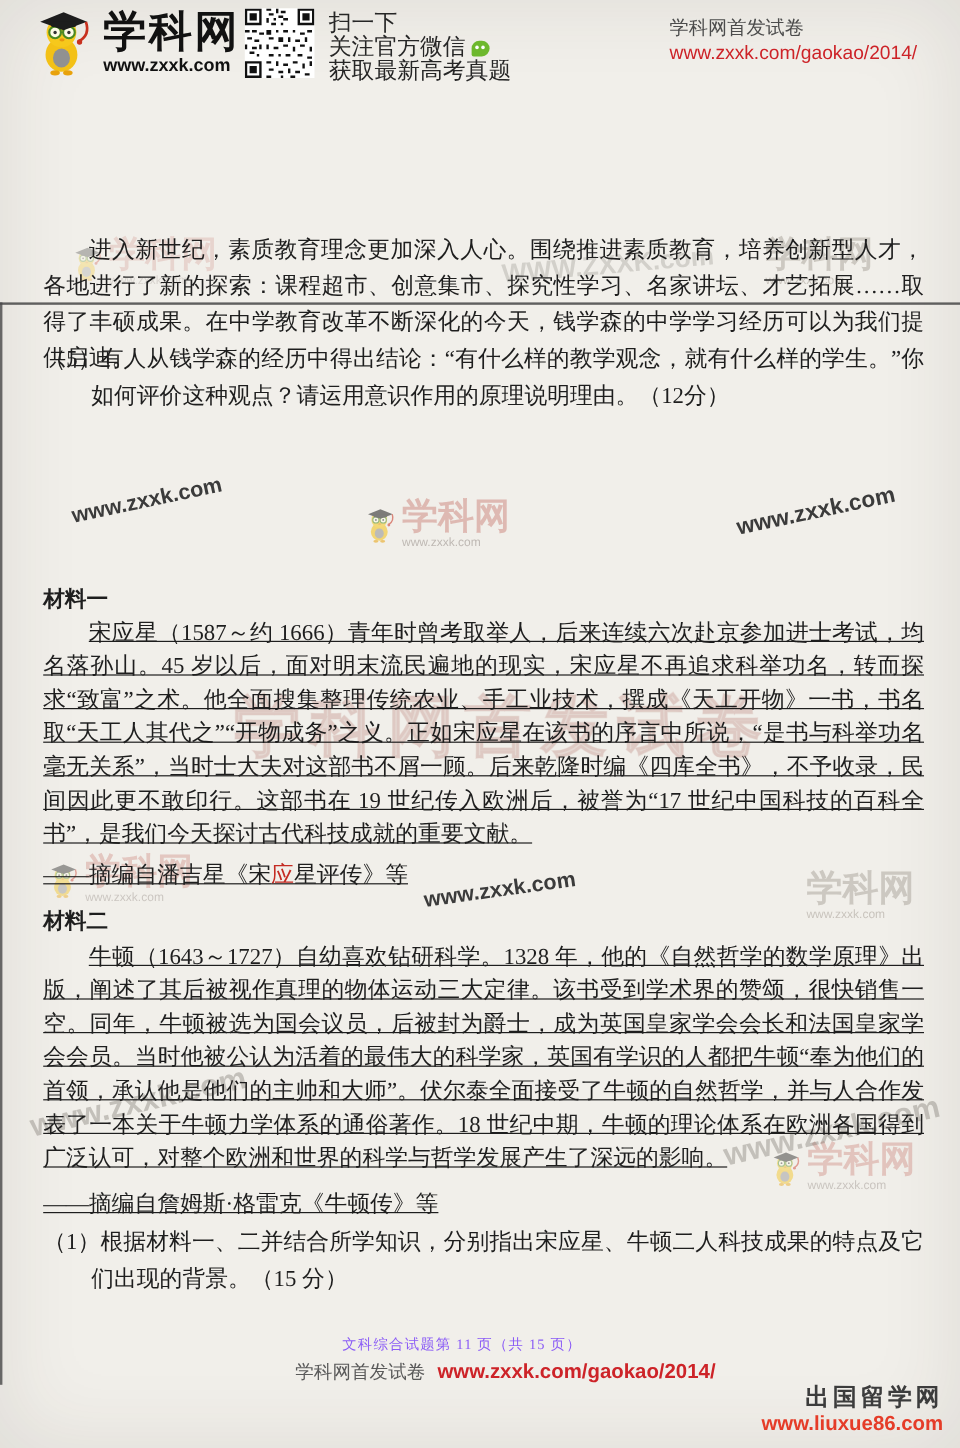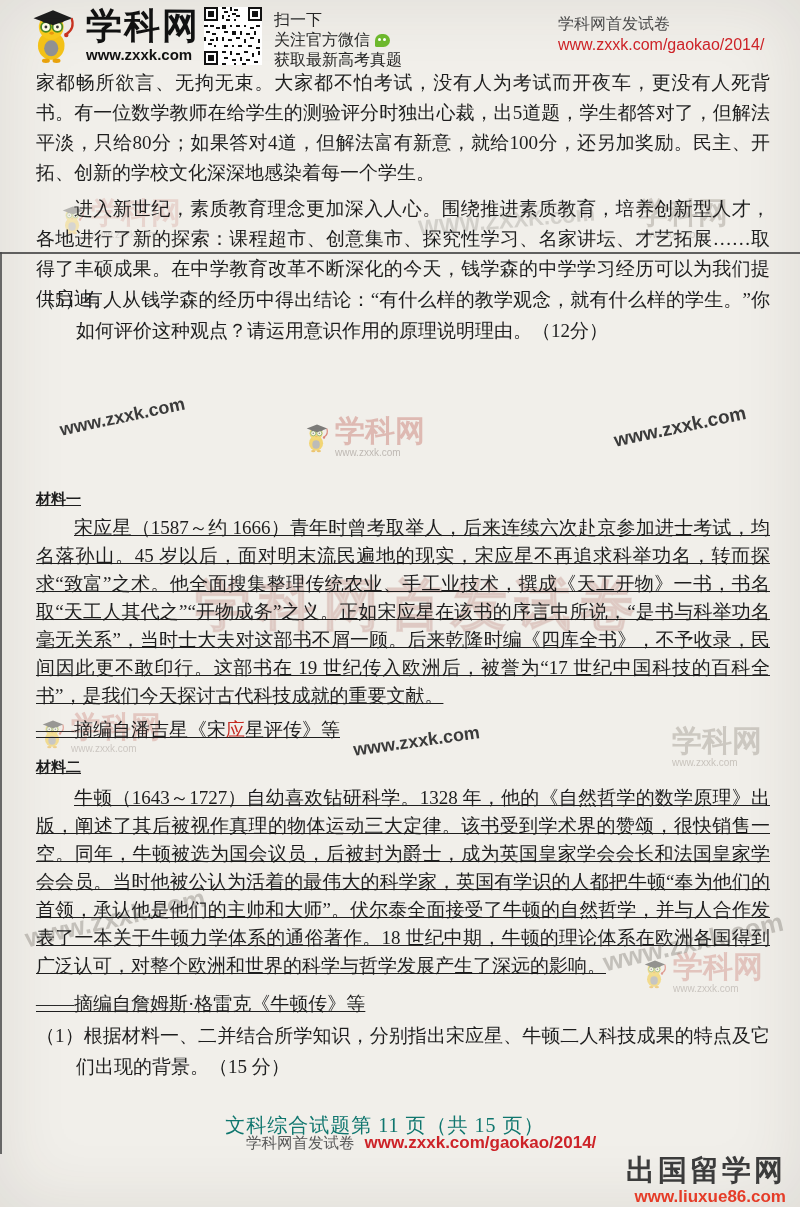--- a/index.html
+++ b/index.html
@@ -10,38 +10,38 @@
   
   .hdr-logo{left:24px;top:4px;display:flex;align-items:center;gap:4px;}
   .owl-main{width:58px;height:62px;}
   .logo-name{font-family:"Liberation Sans","DejaVu Sans",sans-serif;font-weight:bold;
              font-size:36px;color:#111;line-height:36px;letter-spacing:2px;}
   .logo-url{font-family:"Liberation Sans","DejaVu Sans",sans-serif;font-weight:bold;
             font-size:15px;color:#111;margin-top:2px;}
   .qr{left:204px;top:7px;width:58px;height:58px;background:#fff;}
   .qr svg{display:block;width:58px;height:58px;}
   .qr-text{left:274px;top:10px;font-family:"Liberation Sans","DejaVu Sans",sans-serif;
-           font-size:16px;color:#262626;line-height:20px;}
+           font-size:19px;color:#262626;line-height:20px;}
   .wechat{display:inline-block;width:15px;height:13px;background:#6db82d;border-radius:7px 7px 7px 2px;
           position:relative;margin-left:5px;top:2px;}
   .wechat::before,.wechat::after{content:"";position:absolute;top:4px;width:3px;height:3px;
           border-radius:50%;background:#fff;}
   .wechat::before{left:3px;} .wechat::after{left:8px;}
   .hdr-right{left:558px;top:13px;font-family:"Liberation Sans","DejaVu Sans",sans-serif;line-height:21px;}
   .hdr-title{font-size:16px;color:#4c4c4c;}
   .hdr-url{font-size:16px;color:#cd2328;text-decoration:none;display:block;}
   
   .scanline-h{left:0;top:252px;width:800px;height:2px;background:#474747;opacity:.85;}
   .scanline-v{left:0;top:252px;width:2px;height:902px;background:#474747;opacity:.8;}
   
   .tb{left:36px;width:734px;font-size:19px;line-height:30px;text-align:justify;}
   .tight{line-height:28px;text-decoration:underline;}
   .ind2{text-indent:2em;}
   .qitem{padding-left:40px;text-indent:-40px;margin-bottom:3px;line-height:31px;}
-  .label-bold{font-weight:bold;font-size:15px;text-decoration:underline;}
+  .label-bold{font-weight:bold;font-size:18px;}
   .src{text-align:left;}
   
   .wm-url-dark{font-family:"Liberation Sans","DejaVu Sans",sans-serif;font-weight:bold;
                color:#3b3b3b;font-size:18px;transform:rotate(-12deg);transform-origin:left top;}
   .wm-url-faint{font-family:"Liberation Sans","DejaVu Sans",sans-serif;font-weight:bold;
                color:rgba(120,115,108,.38);font-size:26px;transform:rotate(-13deg);transform-origin:left top;}
   .wm-caps{font-family:"Liberation Sans","DejaVu Sans",sans-serif;font-weight:bold;
            color:rgba(140,135,128,.30);font-size:22px;transform:rotate(-5deg);}
   .wm-logo{display:flex;align-items:center;gap:3px;}
   .wm-owl{width:30px;height:33px;opacity:.55;}
@@ -50,27 +50,27 @@
   .wm-url-sm{font-family:"Liberation Sans","DejaVu Sans",sans-serif;font-size:10px;margin-top:2px;}
   .tint-color .wm-brand{color:rgba(200,120,110,.45);}
   .tint-color .wm-url-sm{color:rgba(150,140,135,.55);}
   .tint-gray .wm-brand{color:rgba(150,142,132,.40);}
   .tint-gray .wm-url-sm{color:rgba(150,142,132,.45);}
   .wm-stamp-big{font-family:"Liberation Sans","DejaVu Sans",sans-serif;font-weight:bold;
                 font-size:56px;letter-spacing:8px;color:rgba(170,100,90,.16);
                 -webkit-text-stroke:1px rgba(170,100,90,.12);white-space:nowrap;}
   .red-char{color:#c42a22;}
   
-  .footer-page{left:0;width:770px;top:1112px;text-align:center;font-size:20px;color:#0f766e;letter-spacing:1px;}
+  .footer-page{left:0;width:770px;top:1112px;text-align:center;font-size:12px;color:#8b5cf6;letter-spacing:1px;}
   .footer-stamp{left:246px;top:1133px;display:flex;gap:10px;align-items:baseline;
                 font-family:"Liberation Sans","DejaVu Sans",sans-serif;}
   .stamp-title{font-size:15.5px;color:#5a5a5a;}
   .stamp-url{font-size:17px;color:#cd2328;font-weight:bold;text-decoration:none;}
   .liuxue{right:14px;top:1154px;text-align:right;font-family:"Liberation Sans","DejaVu Sans",sans-serif;line-height:1.15;}
-  .liuxue-name{font-size:29px;font-weight:bold;color:#3c3c3c;letter-spacing:3px;}
+  .liuxue-name{font-size:20px;font-weight:bold;color:#3c3c3c;letter-spacing:3px;}
   .liuxue-url{font-size:17px;font-weight:bold;color:#e53c28;text-decoration:none;display:block;}
 </style>
 </head>
 <body>
 
 <svg width="0" height="0" style="position:absolute">
   <symbol id="owl" viewBox="0 0 64 70">
     <ellipse cx="30" cy="47" rx="15" ry="16" fill="#f3c117"></ellipse>
     <ellipse cx="30" cy="50" rx="8" ry="9" fill="#919191"></ellipse>
     <circle cx="30" cy="26" r="14" fill="#f6c81c"></circle>
@@ -189,21 +189,20 @@
   </div>
 
   <div class="abs hdr-right">
     <div class="hdr-title">学科网首发试卷</div>
     <a class="hdr-url" href="#">www.zxxk.com/gaokao/2014/</a>
   </div>
 
   <div class="abs scanline-h"></div>
   <div class="abs scanline-v"></div>
 
-  <div class="abs tb" style="top:68px">家都畅所欲言、无拘无束。大家都不怕考试，没有人为考试而开夜车，更没有人死背书。有一位数学教师在给学生的测验评分时独出心裁，出5道题，学生都答对了，但解法平淡，只给80分；如果答对4道，但解法富有新意，就给100分，还另加奖励。民主、开拓、创新的学校文化深深地感染着每一个学生。</div>
   <div class="abs tb ind2" style="top:194px">进入新世纪，素质教育理念更加深入人心。围绕推进素质教育，培养创新型人才，各地进行了新的探索：课程超市、创意集市、探究性学习、名家讲坛、才艺拓展……取得了丰硕成果。在中学教育改革不断深化的今天，钱学森的中学学习经历可以为我们提供启迪。</div>
 
   <div class="abs tb" style="top:284px">
     <div class="qitem">（5）有人从钱学森的经历中得出结论：“有什么样的教学观念，就有什么样的学生。”你如何评价这种观点？请运用意识作用的原理说明理由。（12分）</div>
   </div>
 
   <div class="abs tb label-bold" style="top:484px">材料一</div>
   <div class="abs tb tight ind2" style="top:514px">宋应星（1587～约 1666）青年时曾考取举人，后来连续六次赴京参加进士考试，均名落孙山。45 岁以后，面对明末流民遍地的现实，宋应星不再追求科举功名，转而探求“致富”之术。他全面搜集整理传统农业、手工业技术，撰成《天工开物》一书，书名取“天工人其代之”“开物成务”之义。正如宋应星在该书的序言中所说，“是书与科举功名毫无关系”，当时士大夫对这部书不屑一顾。后来乾隆时编《四库全书》，不予收录，民间因此更不敢印行。这部书在 19 世纪传入欧洲后，被誉为“17 世纪中国科技的百科全书”，是我们今天探讨古代科技成就的重要文献。</div>
 
   <div class="abs tb tight src" style="top:716px;padding-right:6px">

